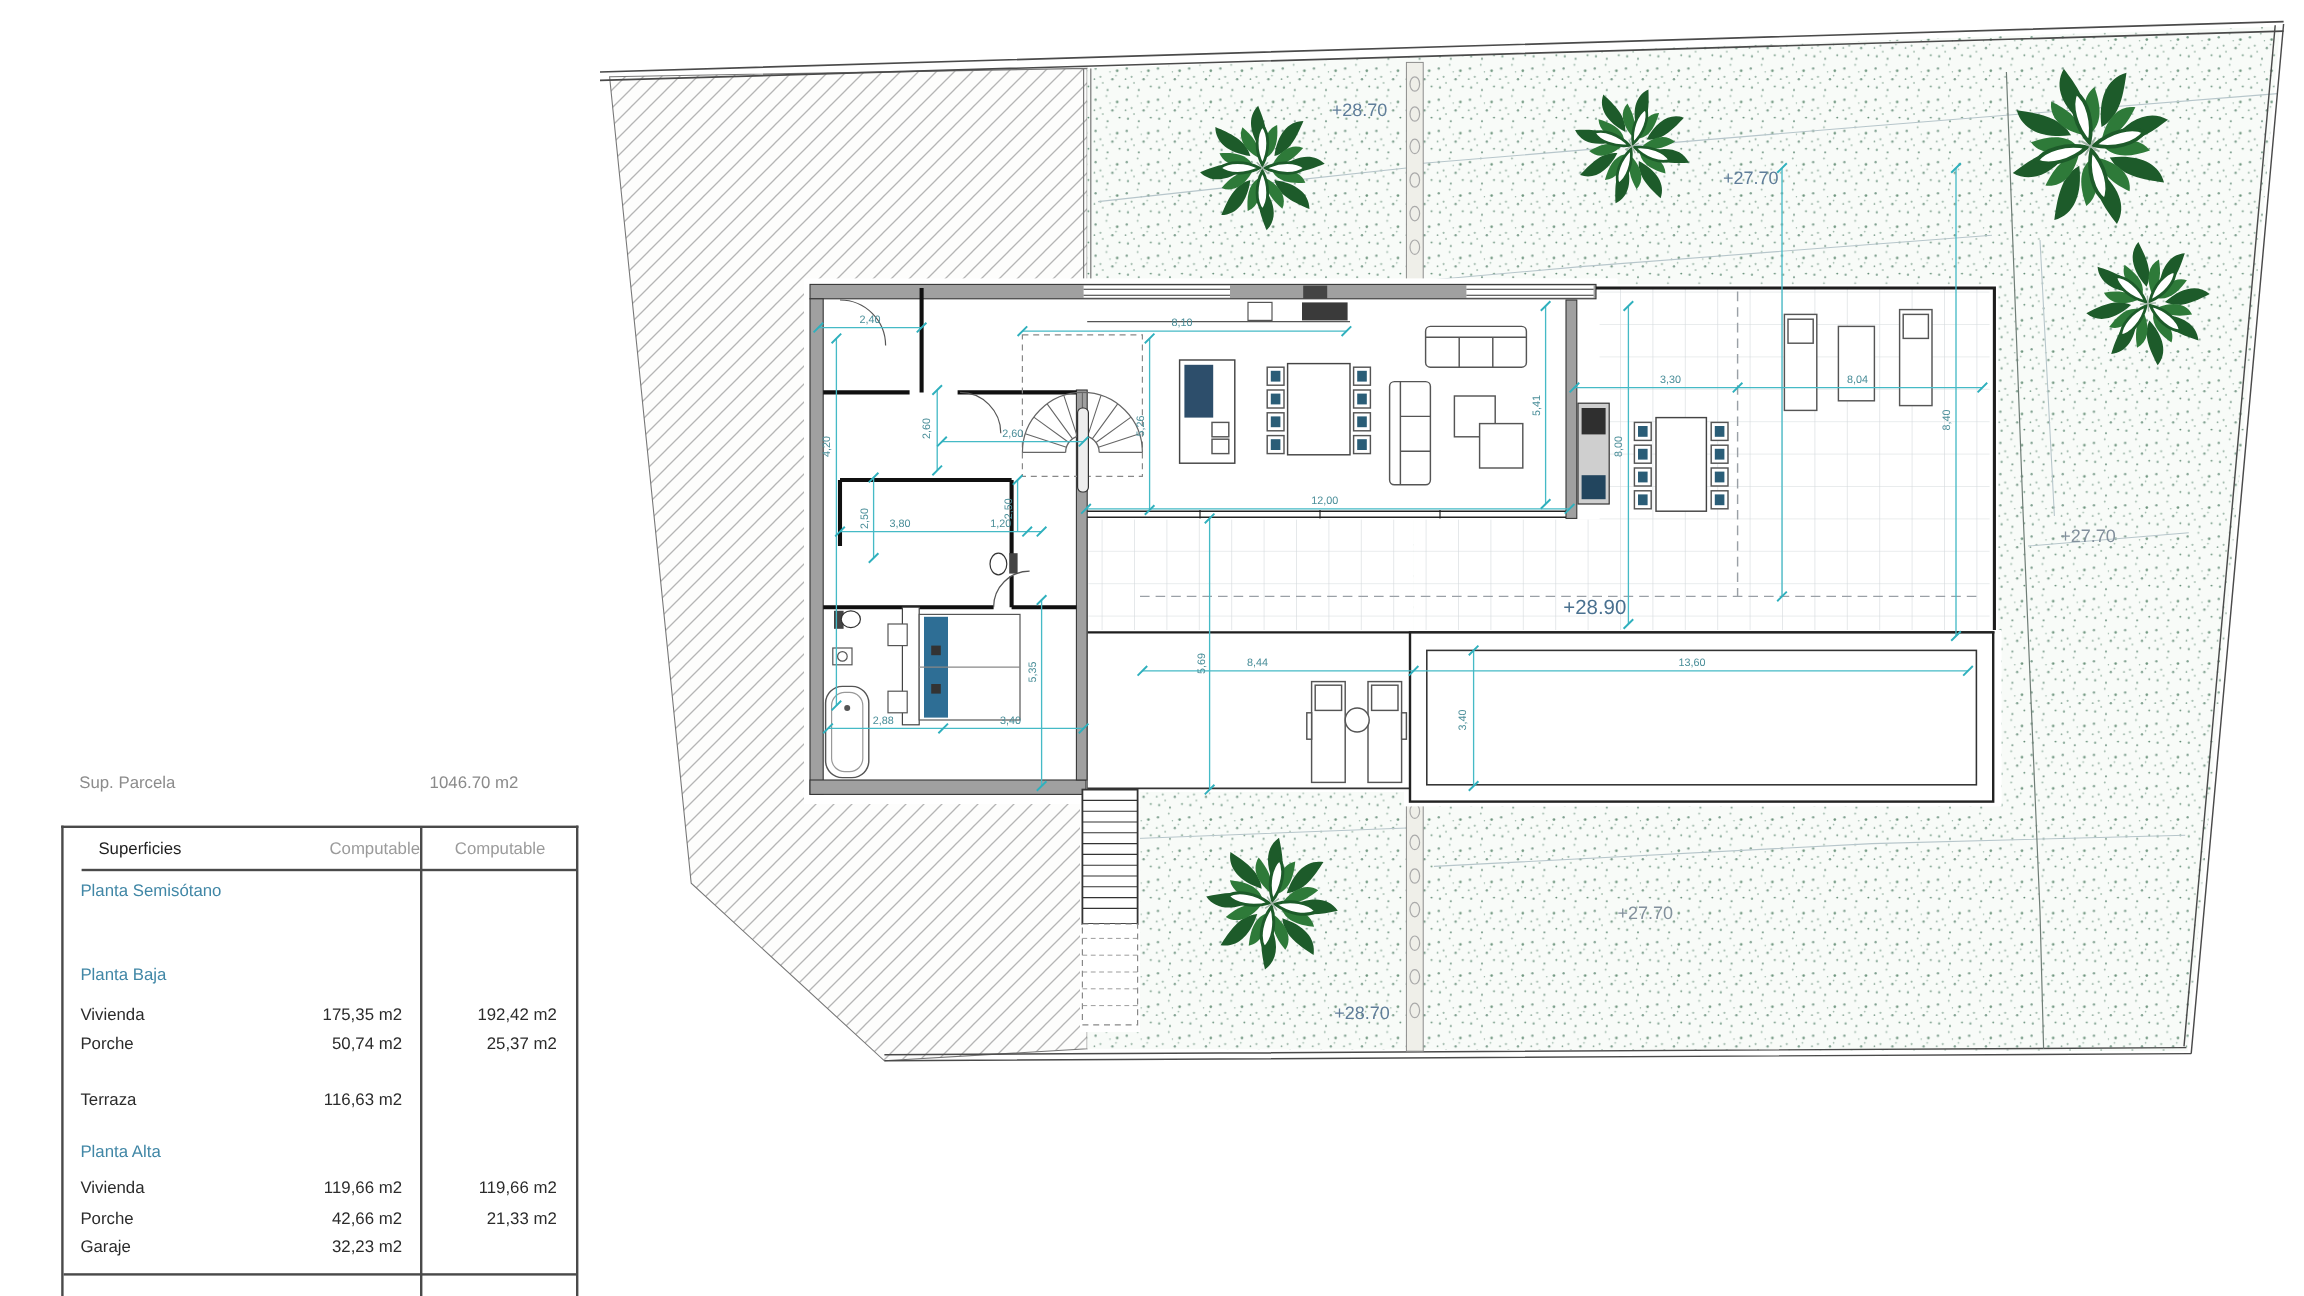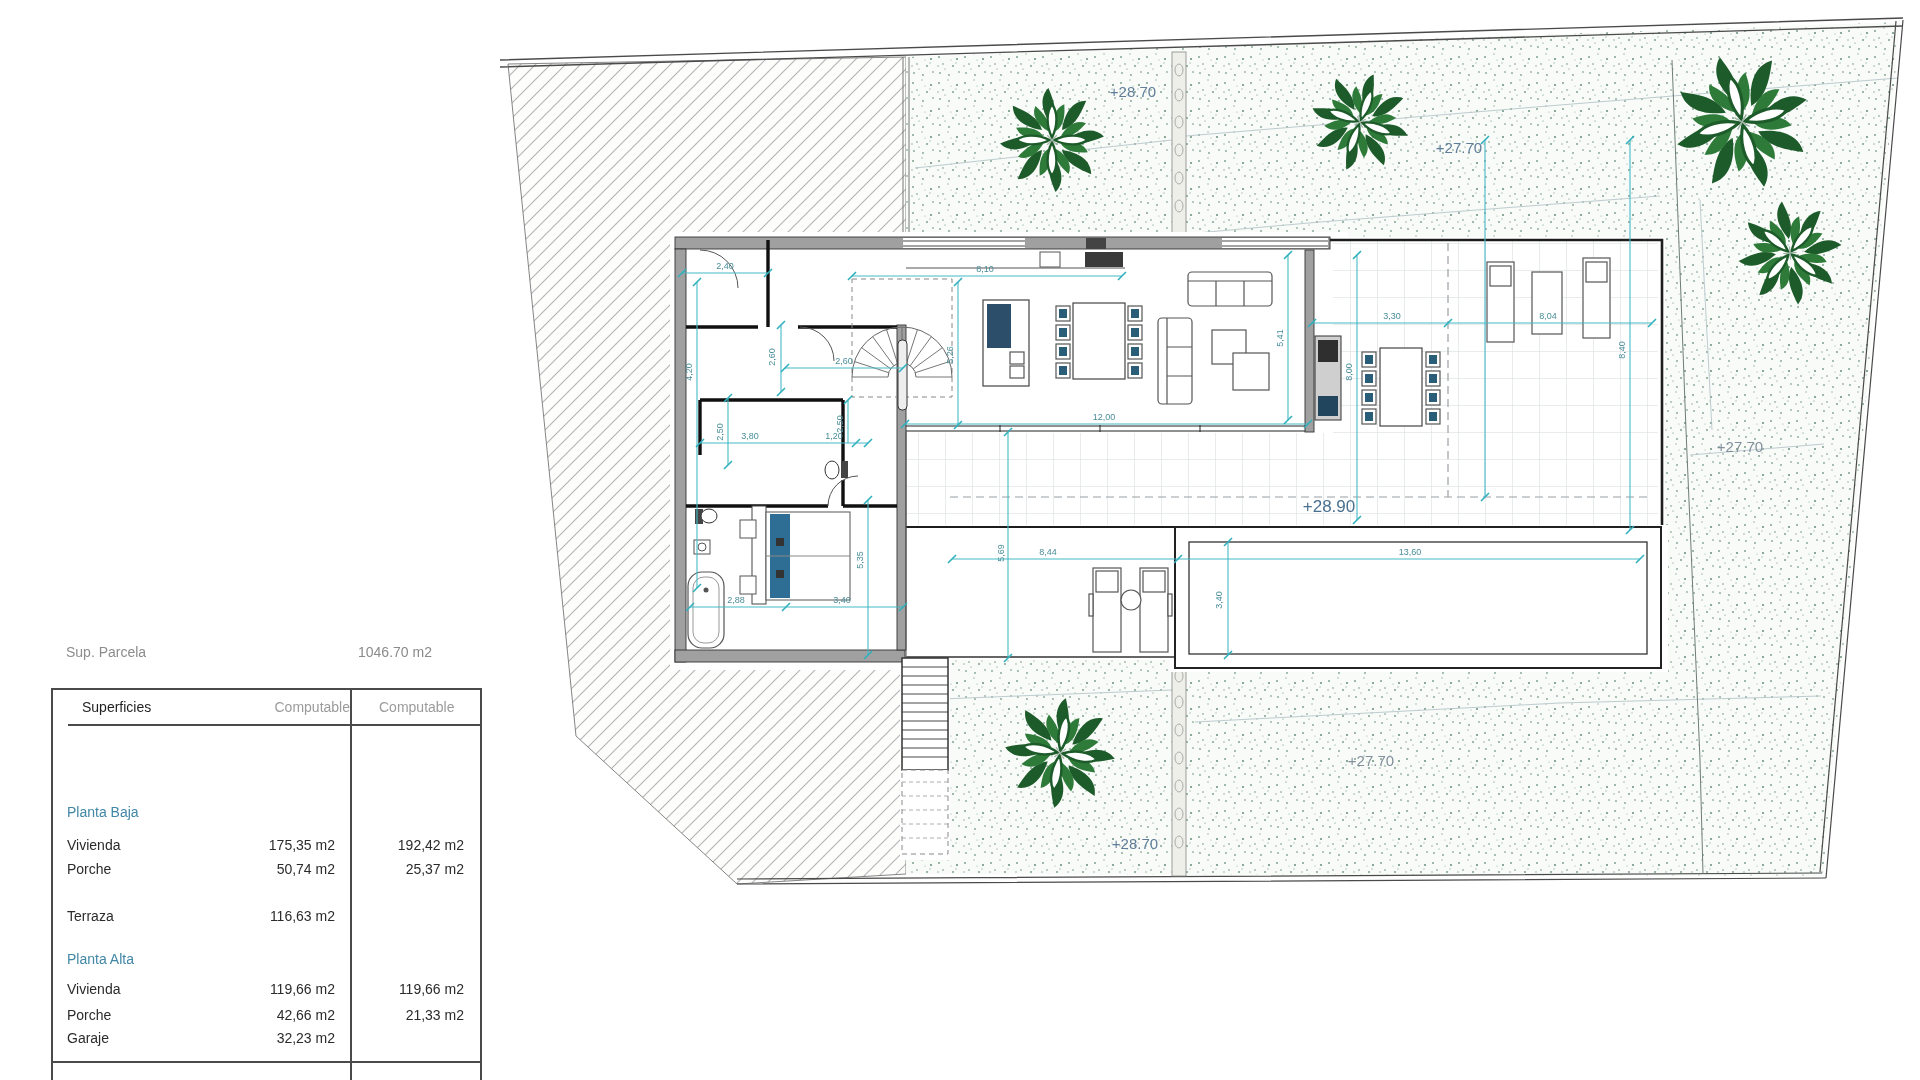--- a/index.html
+++ b/index.html
@@ -362,20 +362,23 @@
 </div>
 
 <div id="surf-table">
   <div class="vdiv"></div>
   <div class="hdr">
     <span class="h1">Superficies</span>
     <span class="h2">Computable</span>
     <span class="h3">Computable</span>
   </div>
 
+  <div class="row sect t44">
+    <span class="nm">Planta Semisótano</span>
+  </div>
 
   <div class="row sect t114">
     <span class="nm">Planta Baja</span>
   </div>
   <div class="row t147">
     <span class="nm">Vivienda</span>
     <span class="v1">175,35 m2</span>
     <span class="v2">192,42 m2</span>
   </div>
   <div class="row t171">

